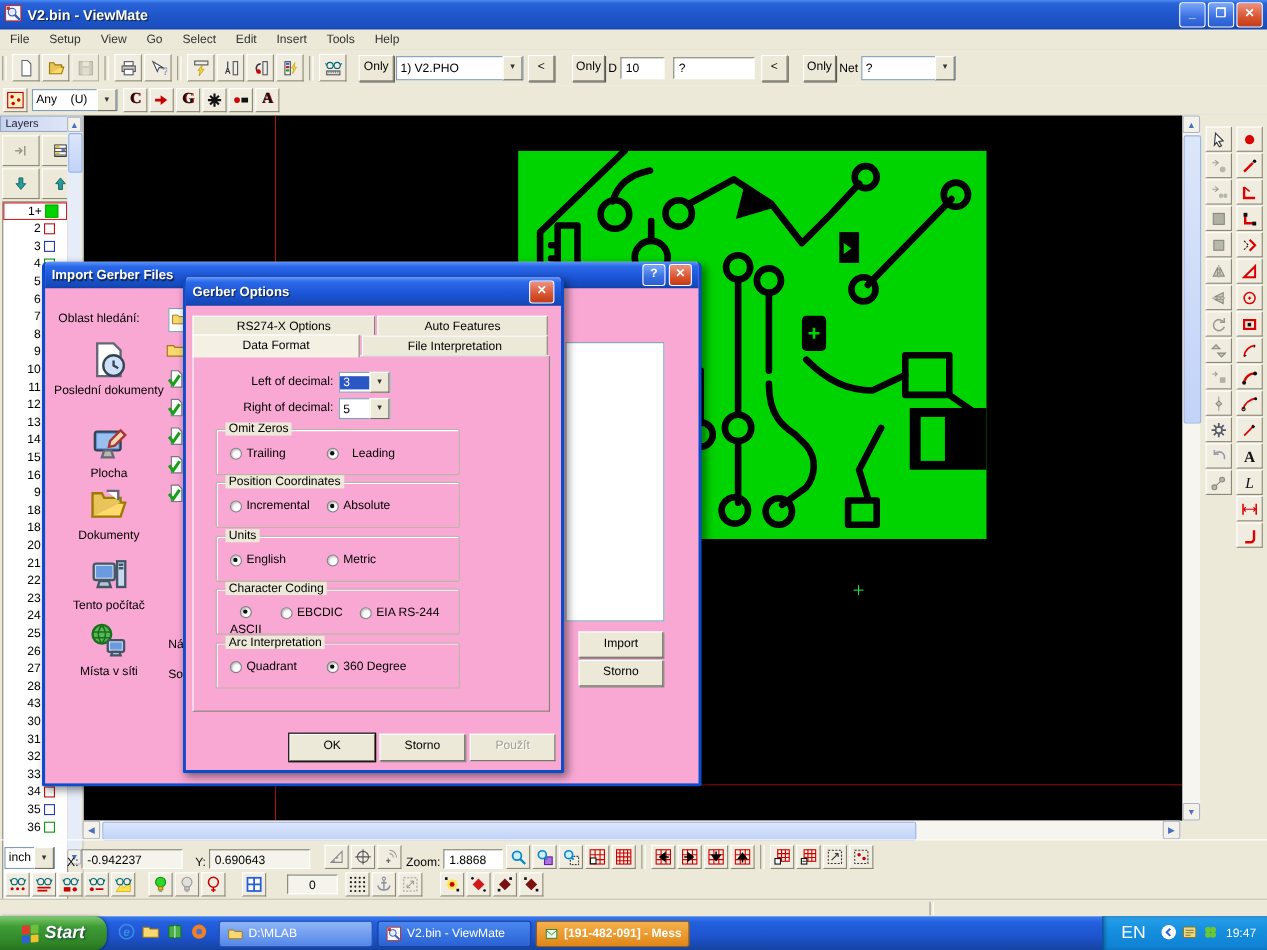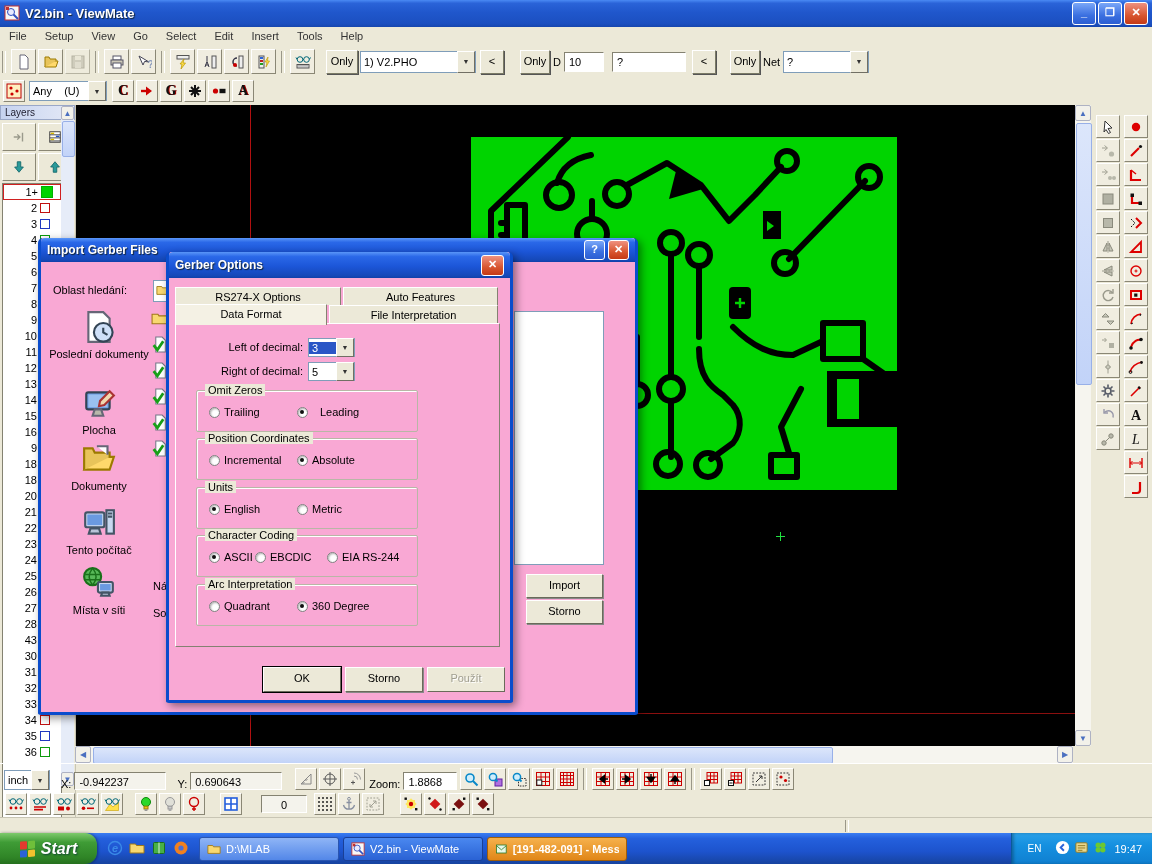--- a/index.html
+++ b/index.html
@@ -92,21 +92,21 @@
   .ql{display:flex;align-items:center;gap:6px;padding:0 10px}
   .task{height:24px;border-radius:3px;display:flex;align-items:center;gap:5px;padding:0 7px;
     width:140px;box-sizing:border-box;color:#fff;
     background:linear-gradient(to bottom,#4a88f0,#2a62d4);border:1px solid #1a3f96;margin-right:4px}
   .task.active{background:linear-gradient(to bottom,#8fb5f6,#5387e8);border-color:#2a55b0}
   .task.alert{background:linear-gradient(to bottom,#f6b14c,#e08618);border-color:#a05e0a;font-weight:bold}
   .task .tl{white-space:nowrap;overflow:hidden;font-size:11px}
   #tray{margin-left:auto;height:31px;display:flex;align-items:center;gap:6px;padding:0 10px 0 8px;
     background:linear-gradient(to bottom,#2aa0e8 0%,#1590e0 40%,#0f7fd0 100%);
     border-left:1px solid #0a5a9a;box-shadow:inset 2px 0 3px rgba(0,0,0,.25)}
-  #lang{color:#fff;padding:0 8px;font-size:10px}
+  #lang{color:#fff;padding:0 8px;font-size:16px}
   #clock{color:#fff;font-size:11px}
   
   .dialog{position:absolute;border:3px solid #0a4ccc;border-top:none;border-radius:5px 5px 3px 3px;
     background:#f9a8d4;box-shadow:3px 3px 8px rgba(0,0,0,.45)}
   .dtitle{height:24px;border-radius:4px 4px 0 0;display:flex;align-items:center;padding:0 6px;
     background:linear-gradient(to bottom,#5a96f8 0%,#2a68e8 18%,#1c56d8 55%,#1548b8 92%,#1040a8 100%)}
   .dtitle .t{color:#fff;font-weight:bold;font-size:12px;flex:1;white-space:nowrap;overflow:hidden;
     text-shadow:1px 1px 1px #123}
   .dbtn{width:19px;height:18px;border-radius:3px;border:1px solid #fff;color:#fff;font-weight:bold;
     font-size:11px;line-height:16px;text-align:center;margin-left:3px;
@@ -1210,21 +1210,21 @@
           <span class="radio on"></span>
           <span>English</span>
         </span>
         <span class="opt" style="left: 100px;">
           <span class="radio"></span>
           <span>Metric</span>
         </span>
       </div>
       <div class="groupbox" style="left: 27px; top: 283px;">
         <span class="gt">Character Coding</span>
-        <span class="opt" style="left: 12px;">
+        <span class="opt" style="left: 12px; flex-direction: column;">
           <span class="radio on"></span>
           <span>ASCII</span>
         </span>
         <span class="opt" style="left: 58px;">
           <span class="radio"></span>
           <span>EBCDIC</span>
         </span>
         <span class="opt" style="left: 130px;">
           <span class="radio"></span>
           <span>EIA RS-244</span>

